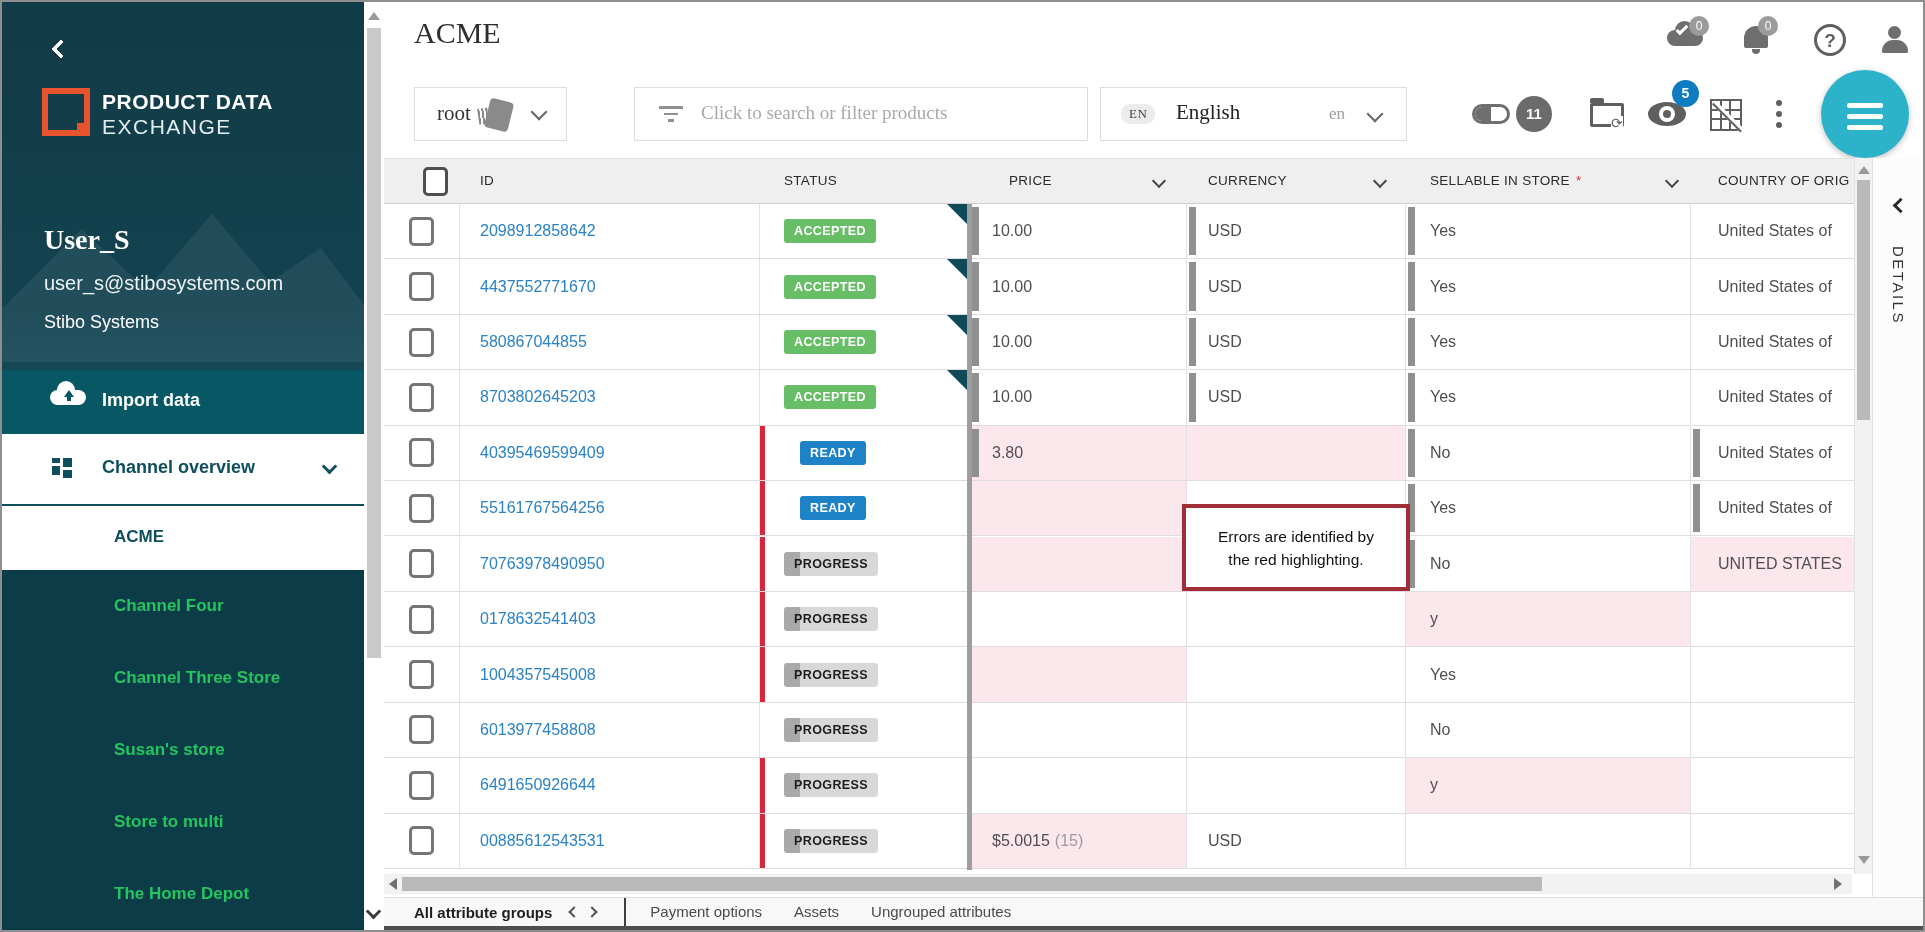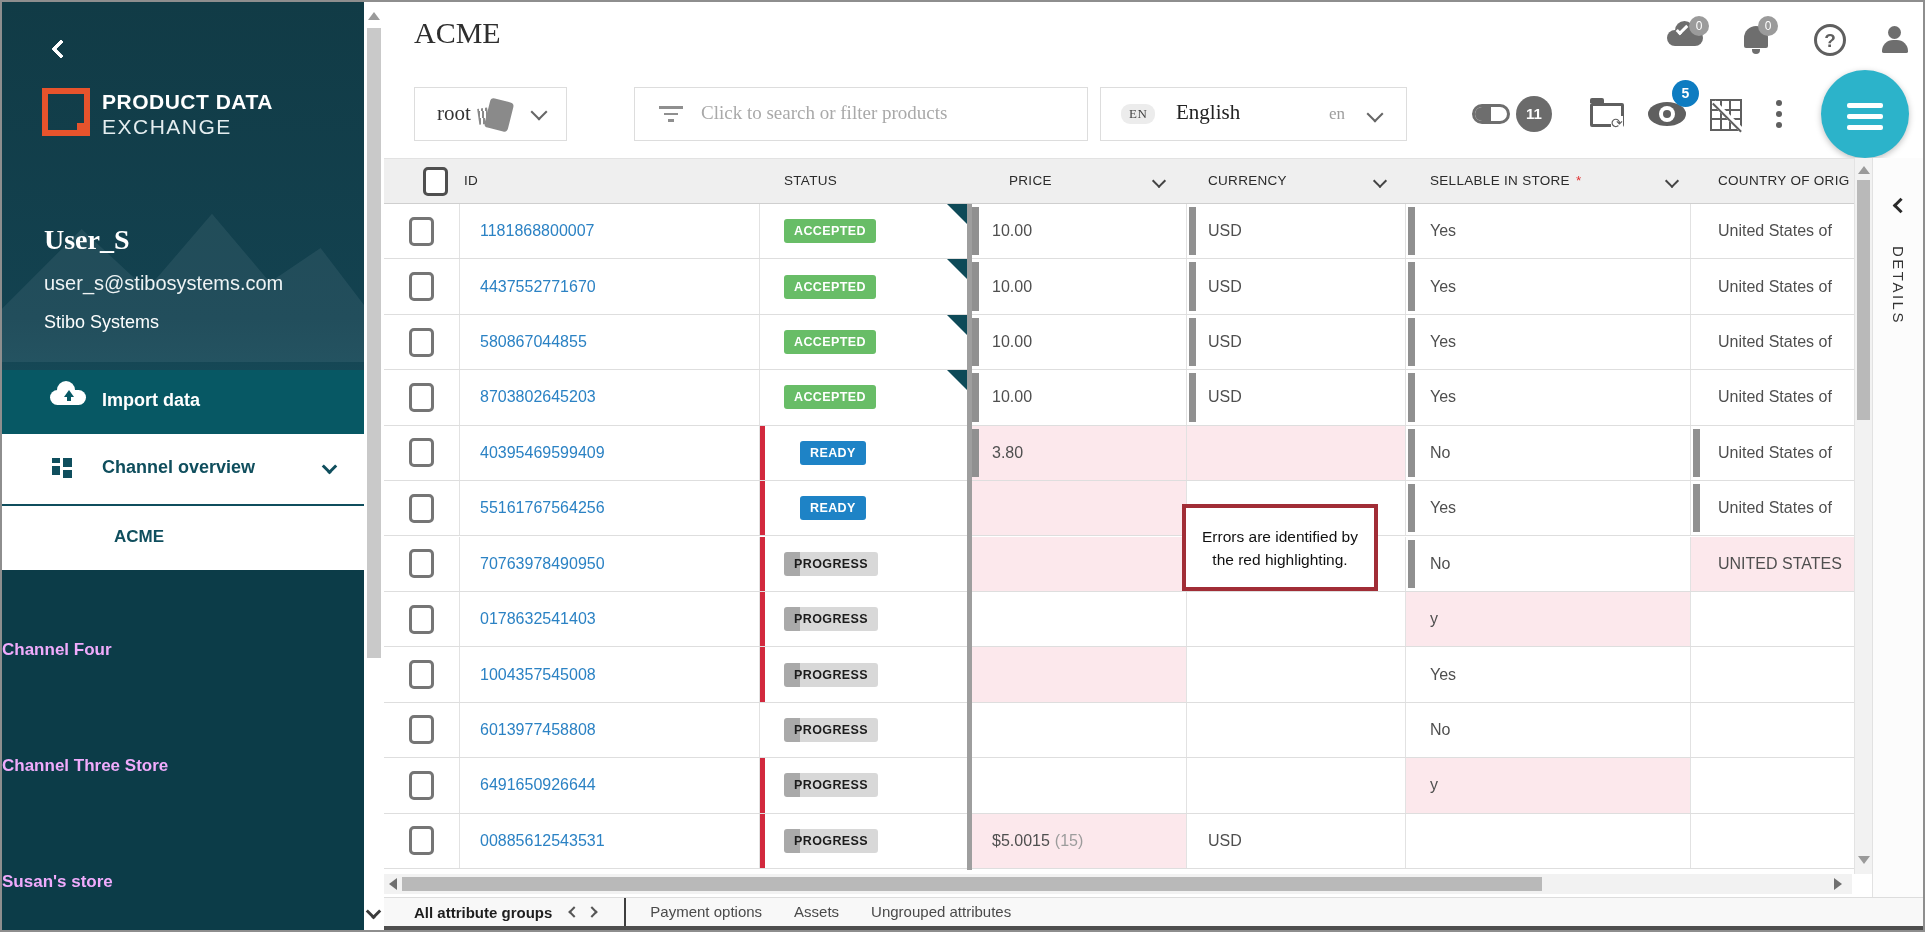--- a/index.html
+++ b/index.html
@@ -36,21 +36,21 @@
   .grid-icon .b { left:11px; top:0; width:9px; height:9px; }
   .grid-icon .c { left:0; top:8px; width:8px; height:9px; }
   .grid-icon .d { left:11px; top:12px; width:9px; height:8px; }
   .overview-label { position:absolute; left:100px; top:23px; color:#0f4e5d; font-weight:bold; font-size:18px; }
   .chev-down-teal { position:absolute; left:322px; top:27px; width:11px; height:11px;
     border-right:3px solid #0f4e5d; border-bottom:3px solid #0f4e5d; transform:rotate(45deg); }
   .side-divider { position:absolute; left:0; top:502px; width:362px; height:2px; background:#0f4e5d; }
   .acme-row { position:absolute; left:0; top:504px; width:362px; height:64px; background:#fff; }
   .acme-label { position:absolute; left:112px; top:21px; color:#0f4e5d; font-weight:bold; font-size:17px; }
   .channel-list { position:absolute; left:0; top:568px; width:362px; height:364px; background:#0c3c48; }
-  .channel-item { height:72px; line-height:72px; color:#f0abfc; font-weight:bold; font-size:17px;margin-top:44px; }
+  .channel-item { height:72px; line-height:72px; padding-left:112px; color:#22c55e; font-weight:bold; font-size:17px; }
 
   
   #side-scroll { position:absolute; left:362px; top:0; width:20px; height:932px; background:#fff; }
   .ss-thumb { position:absolute; left:3px; top:26px; width:14px; height:630px; background:#c9c9c9; }
   .tri-up { width:0; height:0; border-left:6px solid transparent; border-right:6px solid transparent; border-bottom:8px solid #9a9a9a; }
   .tri-down { width:0; height:0; border-left:6px solid transparent; border-right:6px solid transparent; border-top:8px solid #9a9a9a; }
   .ss-up { position:absolute; left:4px; top:10px; }
   .ss-down-chev { position:absolute; left:4px; top:904px; width:11px; height:11px;
     border-right:3px solid #3c3c3c; border-bottom:3px solid #3c3c3c; transform:rotate(45deg); }
 
@@ -147,21 +147,21 @@
   .corner:after { content:""; position:absolute; right:0; top:0; width:0; height:0;
     border-left:22px solid transparent; border-top:22px solid #0e4a58; }
   .badge { display:inline-block; margin-left:24px; padding:5px 10px; border-radius:3px;
     font-size:12.5px; font-weight:bold; letter-spacing:.4px; }
   .accepted { background:#68bd67; color:#fff; }
   .ready { background:#1e83c6; color:#fff; margin-left:40px; }
   .progress { background:linear-gradient(90deg,#a9a9a9 0 16px,#d8d8d8 16px); color:#1c1c1c; }
   .splitter { position:absolute; left:583px; top:46px; width:5px; height:666px; background:#9e9e9e; z-index:1; }
 
   
-  #annotation { position:absolute; left:798px; top:502px; width:196px; height:87px; background:#fff;
+  #annotation { position:absolute; left:798px; top:502px; width:228px; height:87px; background:#fff;
     border:4px solid #a12d36; z-index:10; display:flex; flex-direction:column; justify-content:center; align-items:center; }
   #annotation div { font-size:15.5px; color:#111; line-height:23px; }
 
   
   #vscroll { position:absolute; left:1470px; top:156px; width:18px; height:716px; background:#f2f2f2; border-left:1px solid #e3e3e3; }
   .vs-up { position:absolute; left:3px; top:8px; }
   .vs-thumb { position:absolute; left:2px; top:22px; width:13px; height:240px; background:#b9b9b9; }
   .vs-down { position:absolute; left:3px; top:698px; }
   #hscroll { position:absolute; left:0; top:872px; width:1468px; height:20px; background:#f2f2f2; }
   .hs-thumb { position:absolute; left:18px; top:3px; width:1140px; height:14px; background:#b9b9b9; }
@@ -297,37 +297,37 @@
       <div class="bars">
           <i></i>
           <i></i>
           <i></i>
         </div>
     </div>
 
     <div id="grid">
       <div class="ghead">
         <span class="cb head"></span>
-        <span class="h-label" style="left:80px">ID</span>
+        <span class="h-label" style="left:96px">ID</span>
         <span class="h-label" style="left:400px">STATUS</span>
         <span class="h-label" style="left:625px">PRICE</span>
         <span class="h-chev" style="left:770px"></span>
         <span class="h-label" style="left:824px">CURRENCY</span>
         <span class="h-chev" style="left:991px"></span>
         <span class="h-label" style="left:1046px"><span>SELLABLE IN STORE</span><i class="req">*</i></span>
         <span class="h-chev" style="left:1283px"></span>
         <span class="h-label" style="left:1334px">COUNTRY OF ORIG</span>
       </div>
       <div id="rows">
           <div class="row" style="top: 46px;">
             <div class="cell c-check">
               <span class="cb"></span>
             </div>
             <div class="cell c-id">
-              <a class="idlink">1181868800007</a>
+              <a class="idlink">2098912858642</a>
             </div>
             <div class="cell c-status corner">
               <span class="badge accepted">ACCEPTED</span>
             </div>
             <div class="cell c-price mark">
               <span class="cellval">10.00</span>
             </div>
             <div class="cell c-cur mark">
               <span class="cellval">USD</span>
             </div>

